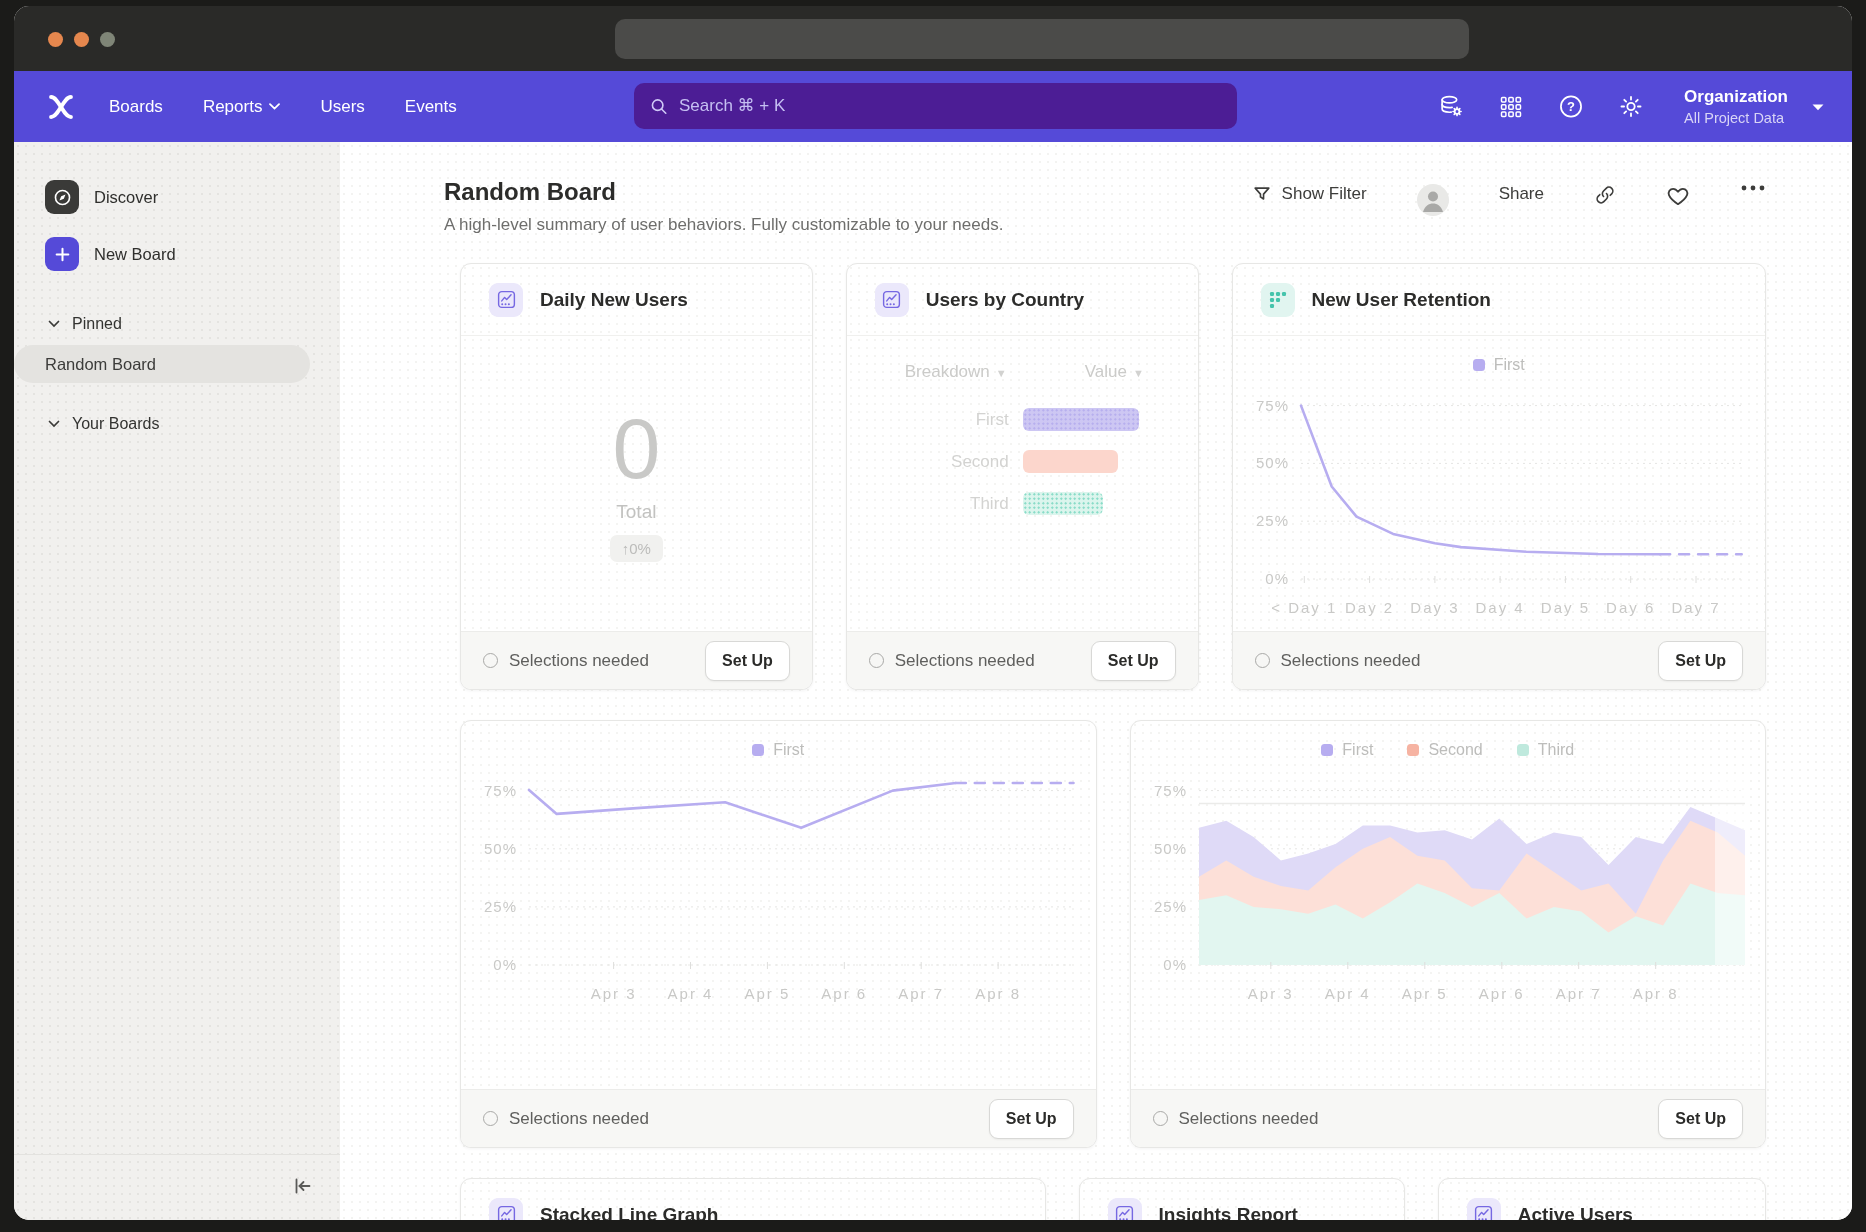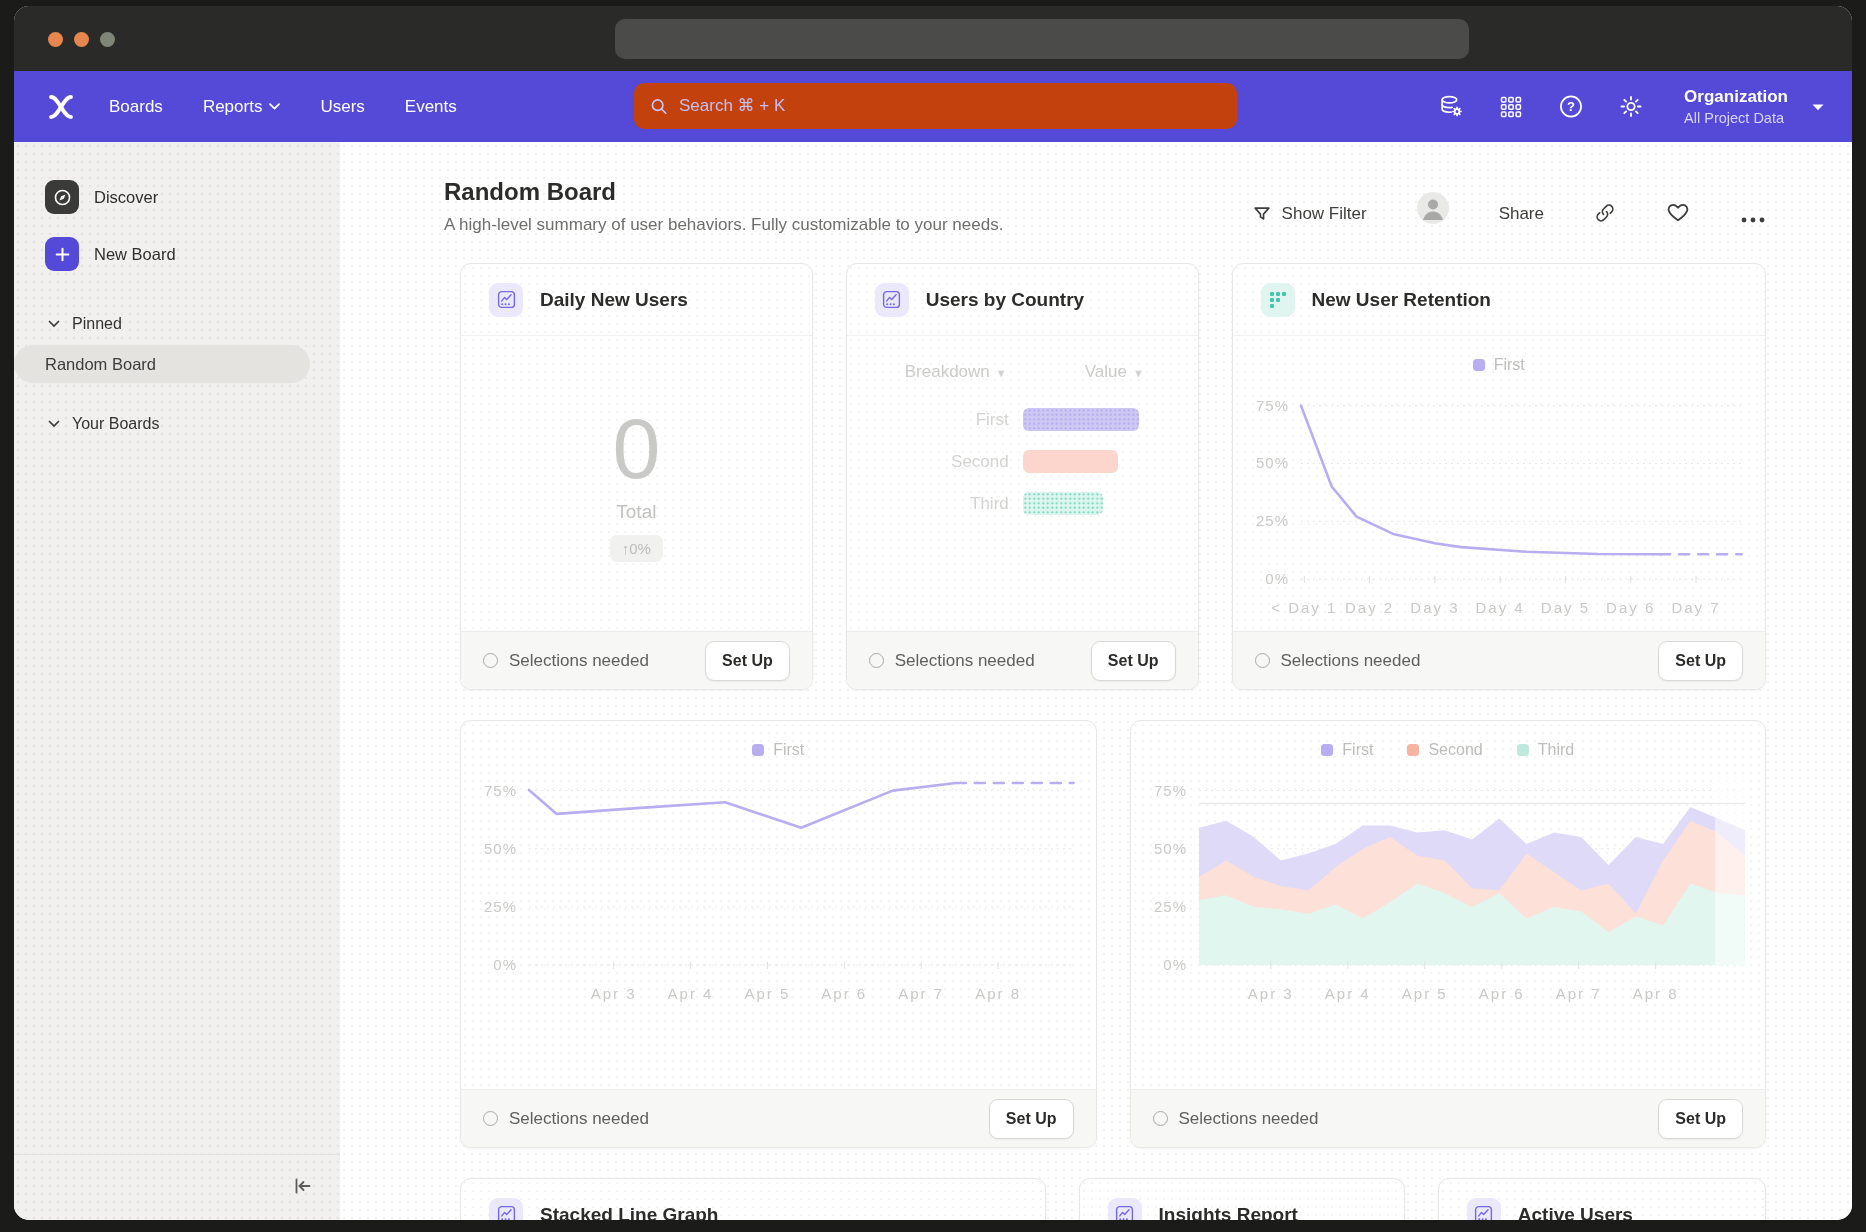--- a/index.html
+++ b/index.html
@@ -9,21 +9,21 @@
             border-radius:15px; overflow:hidden; background:#fff; }
   
   .titlebar { height:65px; background:#2a2a28; position:relative; }
   .tdot { position:absolute; top:26px; width:15px; height:15px; border-radius:50%; }
   .urlbar { position:absolute; left:601px; top:13px; width:854px; height:40px;
             background:#4b4b49; border-radius:10px; }
   
   .navbar { height:71px; background:#554ad8; display:flex; align-items:center; position:relative; color:#fff; }
   .logo { margin-left:33px; margin-right:34px; display:flex; align-items:center; }
   .nav-item { font-size:17px; font-weight:500; margin-right:40px; cursor:pointer; display:flex; align-items:center; gap:7px; }
-  .searchbar { position:absolute; left:620px; top:12px; width:603px; height:46px; background:#c2410c;
+  .searchbar { position:absolute; left:620px; top:12px; width:603px; height:46px; background:#4c1d95;
                border-radius:10px; display:flex; align-items:center; padding:0 16px; gap:11px; }
   .searchbar input { background:transparent; border:none; outline:none; color:#cfc9f6; font-size:17px; width:100%; font-family:inherit; }
   .searchbar input::placeholder { color:#c5bff2; }
   .nav-right { position:absolute; right:28px; top:0; height:71px; display:flex; align-items:center; gap:34px; }
   .nav-ic { width:26px; height:26px; display:flex; align-items:center; justify-content:center; cursor:pointer; }
   .org { text-align:left; margin-left:6px; display:flex; align-items:center; gap:24px; cursor:pointer; }
   .org-name { font-size:17px; font-weight:700; }
   .org-proj { font-size:14.5px; color:#d9d5f6; margin-top:3px; }
   
   .appbody { display:flex; height:1078px; }
@@ -38,21 +38,21 @@
                display:flex; align-items:center; padding-left:31px; font-size:16.5px; color:#3c3c3a; cursor:pointer; }
   .side-foot { position:absolute; left:0; right:0; bottom:0; height:66px; border-top:1px solid #e3e2df;
                display:flex; align-items:center; justify-content:flex-end; padding-right:26px; }
   
   .main { flex:1; background:#fff; overflow:hidden;
           background-image:radial-gradient(#f3f3f1 1px, transparent 1.15px); background-size:8px 8px; }
   .content { width:1322px; margin-left:104px; }
   .board-head { display:flex; justify-content:space-between; margin-top:36px; }
   .board-title { font-size:24px; font-weight:700; color:#2c2c2a; }
   .board-sub { font-size:17px; color:#6e6e6c; margin-top:9px; }
-  .head-actions { display:flex; align-items:flex-end; gap:50px; height:40px; margin-top:6px; color:#3d3d3b; }
+  .head-actions { display:flex; align-items:flex-start; gap:50px; height:40px; margin-top:6px; color:#3d3d3b; }
   .act { display:flex; align-items:center; gap:10px; font-size:17px; font-weight:500; cursor:pointer; }
   .avatar { width:32px; height:32px; border-radius:50%; background:#e9e9e7; overflow:hidden; display:flex; align-items:center; justify-content:center; cursor:pointer; }
   
   .grid-row { display:flex; gap:33px; margin-top:30px;padding-left:16px; }
   .grid-row.first { margin-top:28px; }
   .card { background:#fff; border:1px solid #e7e7e5; border-radius:11px; overflow:hidden;
           display:flex; flex-direction:column; box-shadow:0 1px 3px rgba(40,40,40,.05);
           background-image:radial-gradient(#f4f4f2 1px, transparent 1.15px); background-size:8px 8px; }
   .card-head { height:72px; flex:none; display:flex; align-items:center; gap:17px; padding:0 28px;
                border-bottom:1px solid #f0f0ee; }

